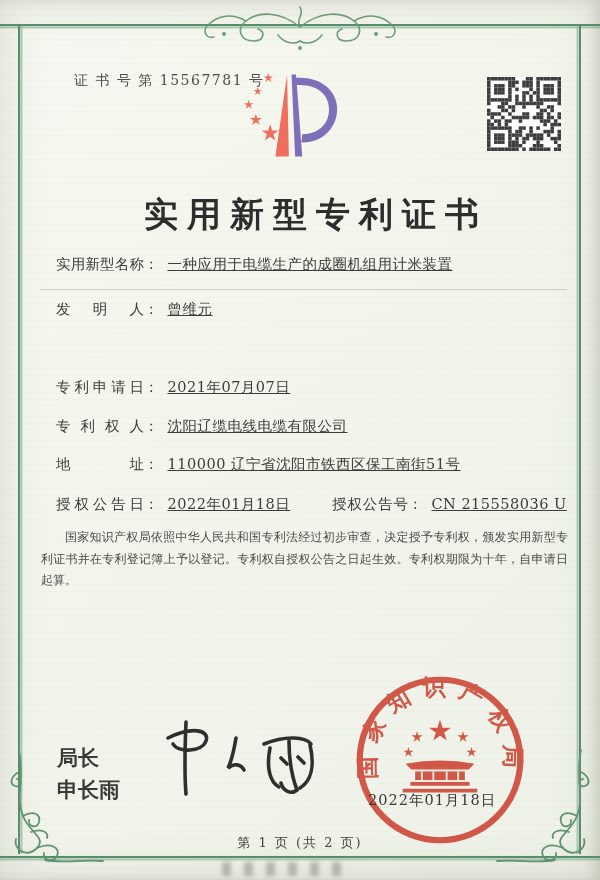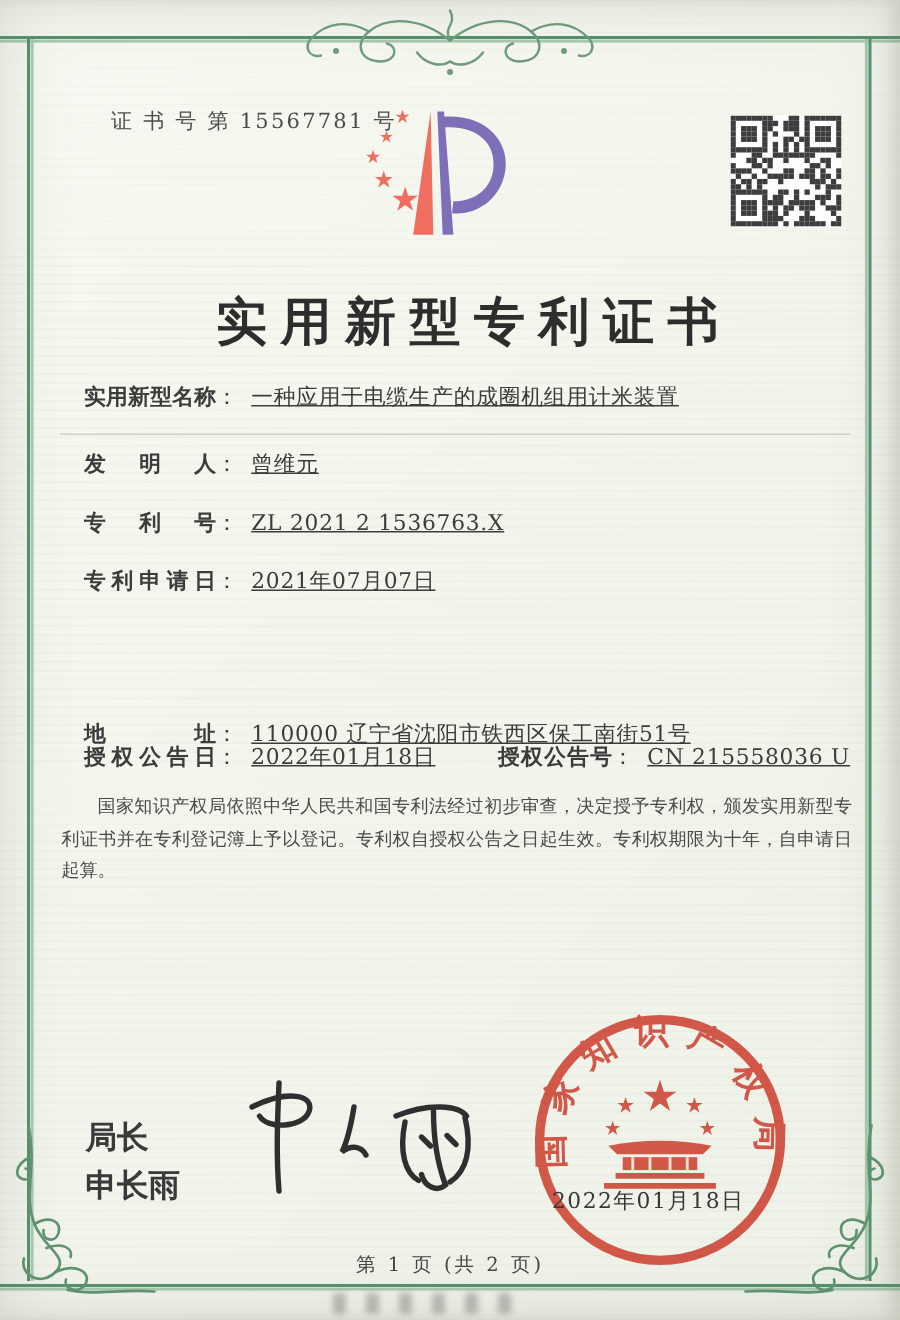--- a/index.html
+++ b/index.html
@@ -27,21 +27,21 @@
   .corner.bl{left:5px;top:748px;}
   .corner.br{left:491px;top:748px;transform:scaleX(-1);}
   
   .cert-no{position:absolute;left:74px;top:72px;font-size:14px;letter-spacing:1.5px;color:#4c4c4c;}
   .logo{position:absolute;left:238px;top:66px;width:116px;height:106px;}
   .qr{position:absolute;left:487px;top:77px;width:74px;height:74px;background:#fdfdfb;}
   .title{position:absolute;left:0;width:600px;top:176px;margin:16px;text-align:center;
     font-size:34px;font-weight:600;letter-spacing:9px;color:#2d2d2d;}
   
   .frow{position:absolute;left:56px;width:512px;font-size:14.5px;color:#3c3c3c;white-space:nowrap;}
-  .flabel{display:inline-block;width:88px;text-align:justify;text-align-last:justify;vertical-align:top;font-weight:bold;}
+  .flabel{display:inline-block;width:88px;text-align:justify;text-align-last:justify;vertical-align:top;}
   .fcolon{margin-right:9px;}
   .fvalue{letter-spacing:.5px;text-decoration:underline;}
   .pair2{position:absolute;left:276px;top:0;}
   .divider{position:absolute;left:40px;width:527px;top:289px;height:1px;background:rgba(70,80,70,.22);}
   
   .paras{position:absolute;left:41px;top:527px;width:527px;font-size:12px;line-height:21.5px;
     color:#4a4a4a;text-align:justify;}
   .paras p{margin:0;text-indent:2em;}
   
   .signatory{position:absolute;left:57px;top:742px;font-size:21px;font-weight:600;color:#3a3a3a;line-height:32px;}
@@ -370,27 +370,27 @@
 
   <h1 class="title">实用新型专利证书</h1>
 
   <div class="frow" style="top:255px">
     <span class="flabel">实用新型名称</span><span class="fcolon">：</span><span class="fvalue">一种应用于电缆生产的成圈机组用计米装置</span>
   </div>
   <div class="divider"></div>
   <div class="frow" style="top:300px">
     <span class="flabel">发明人</span><span class="fcolon">：</span><span class="fvalue">曾维元</span>
   </div>
-  <div class="frow" style="top:339px">
-    <span class="flabel">专利号</span><span class="fcolon">：</span><span class="fvalue">ZL 2021 2 1536763.X</span>
-  </div>
   <div class="frow" style="top:378px">
     <span class="flabel">专利申请日</span><span class="fcolon">：</span><span class="fvalue">2021年07月07日</span>
   </div>
-  <div class="frow" style="top:480px">
+  <div class="frow" style="top:417px">
+    <span class="flabel">专利权人</span><span class="fcolon">：</span><span class="fvalue">沈阳辽缆电线电缆有限公司</span>
+  </div>
+  <div class="frow" style="top:455px">
     <span class="flabel">地址</span><span class="fcolon">：</span><span class="fvalue">110000 辽宁省沈阳市铁西区保工南街51号</span>
   </div>
   <div class="frow" style="top:495px">
     <span class="flabel">授权公告日</span><span class="fcolon">：</span><span class="fvalue">2022年01月18日</span>
     <span class="pair2">
       <span class="flabel" style="width:76px">授权公告号</span><span class="fcolon">：</span><span class="fvalue">CN 215558036 U</span>
     </span>
   </div>
 
   <div class="paras">

